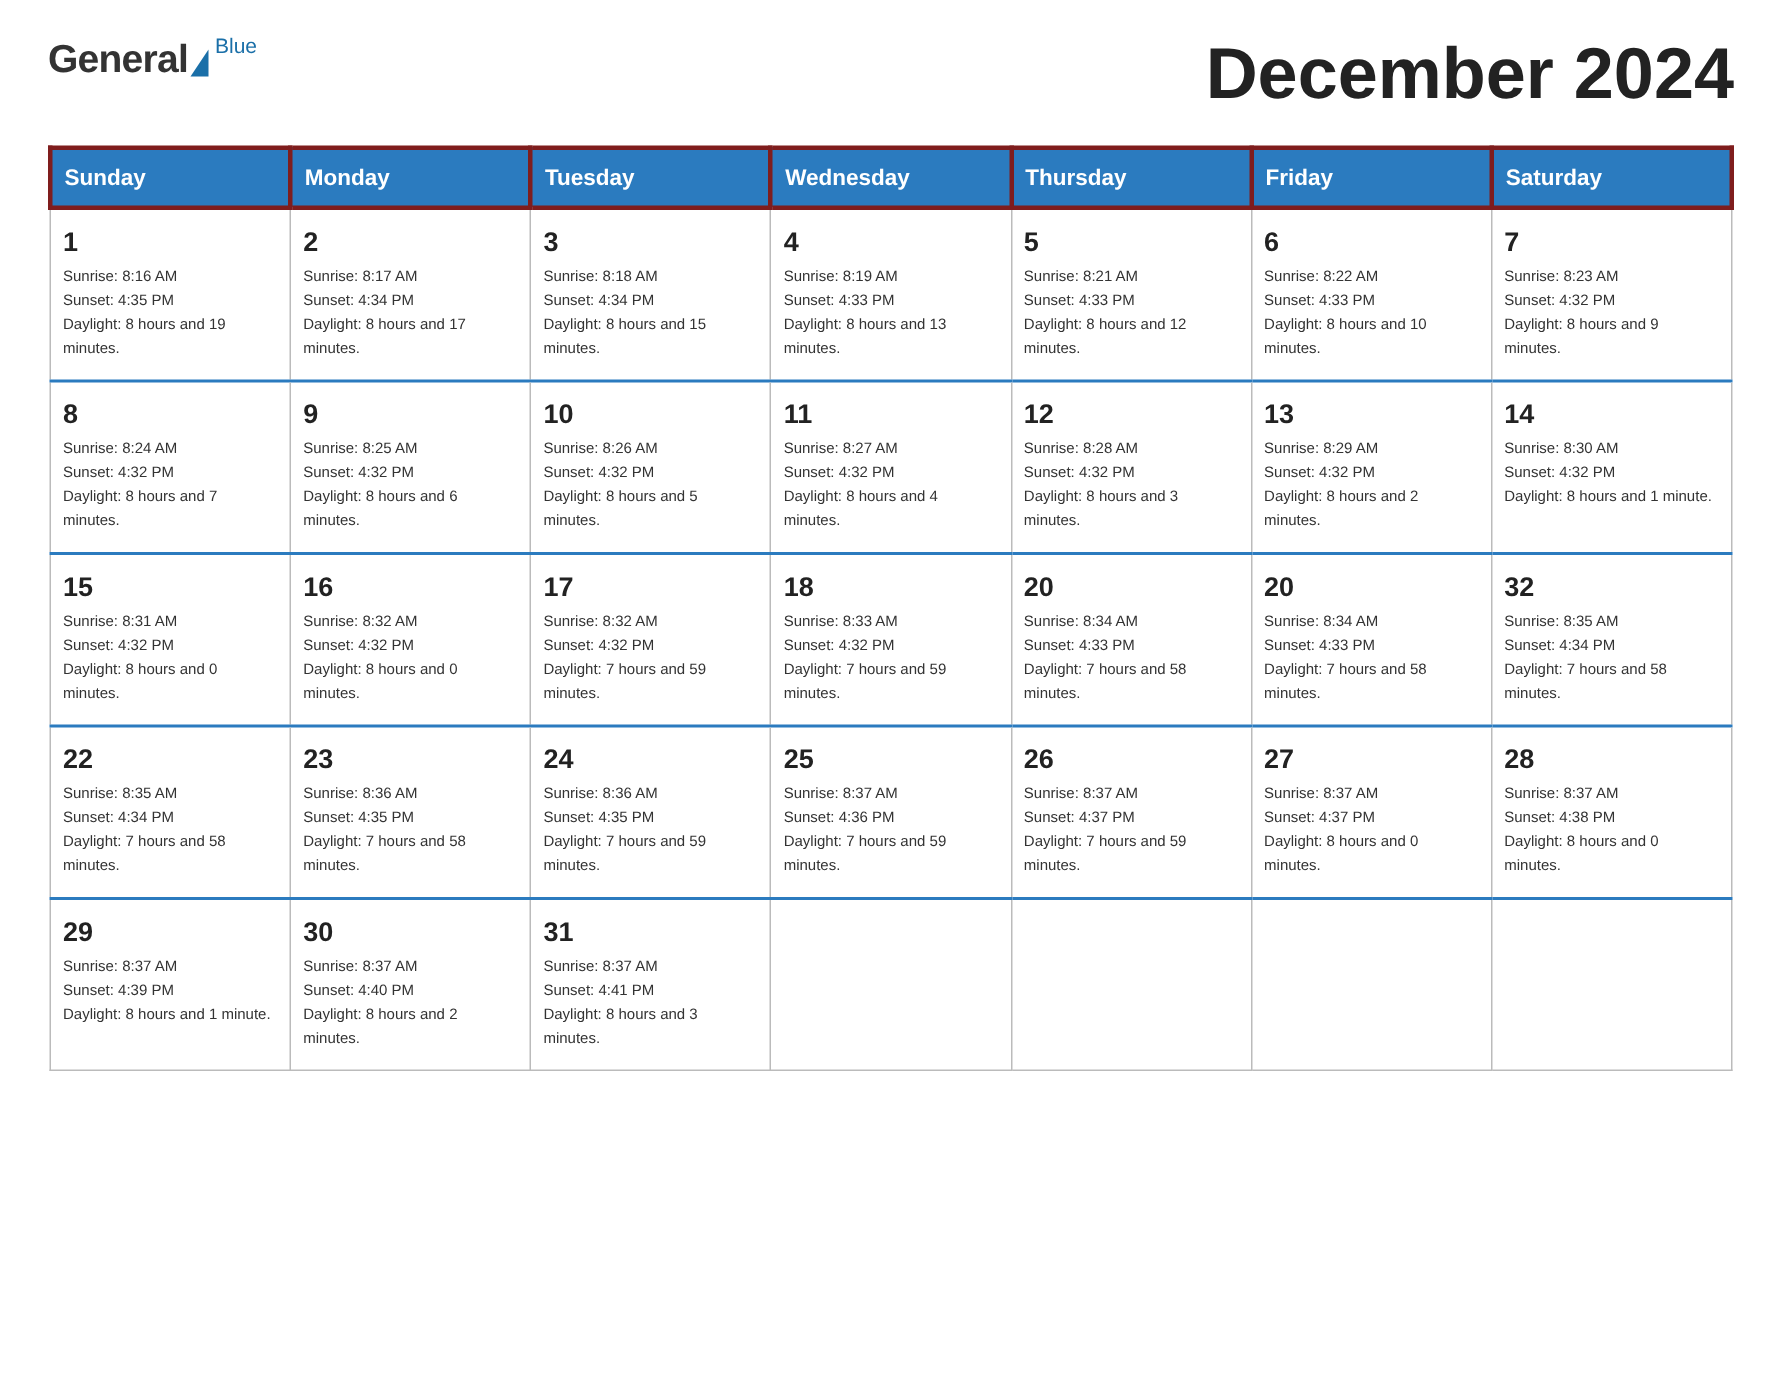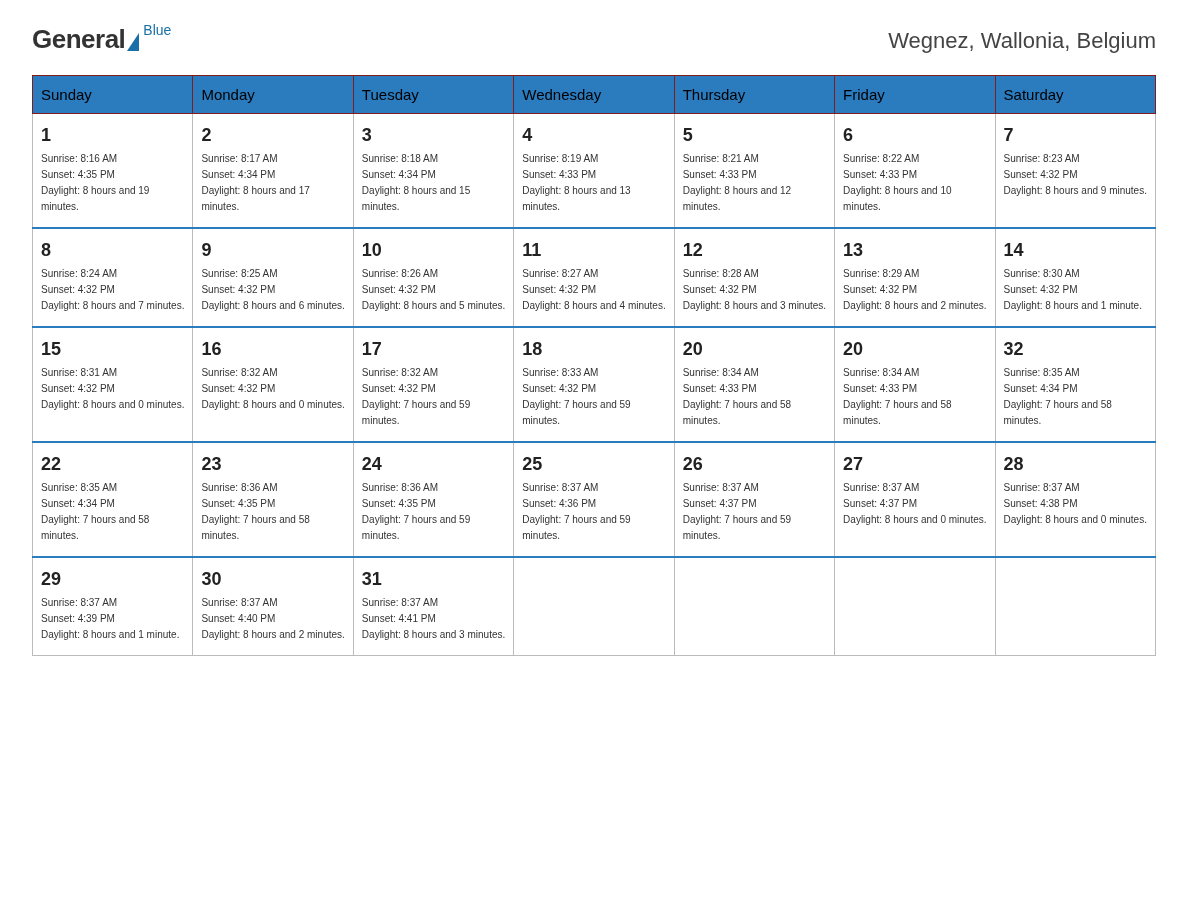--- a/index.html
+++ b/index.html
@@ -60,26 +60,26 @@
       color: #444;
       margin-top: 4px;
     }
     table {
       width: 100%;
       border-collapse: collapse;
       table-layout: fixed;
     }
     thead tr th {
       background-color: #2b7bbf;
-      color: #000000;
+      color: #ffffff;
       font-size: 15px;
-      font-weight: normal;
+      font-weight: bold;
       padding: 10px 8px;
       text-align: left;
-      border: 1px solid #7f1d1d;
+      border: 3px solid #7f1d1d;
     }
     tbody tr td {
       vertical-align: top;
       padding: 8px 8px 12px 8px;
       border: 1px solid #bbb;
       font-size: 13px;
       line-height: 1.5;
       background: #fff;
       min-height: 110px;
     }
@@ -105,21 +105,21 @@
 
 <div class="header">
   <div class="logo">
     <div class="logo-top">
       <span class="logo-general">General</span>
       <span class="logo-triangle"></span>
     </div>
     <div class="logo-blue">Blue</div>
   </div>
   <div class="title-area">
-    <div class="location">Wegnez, Wallonia, Belgium</div>
+    <div class="month-title">December 2024</div>
   </div>
 </div>
 
 <table>
   <thead>
     <tr>
       <th>Sunday</th>
       <th>Monday</th>
       <th>Tuesday</th>
       <th>Wednesday</th>

